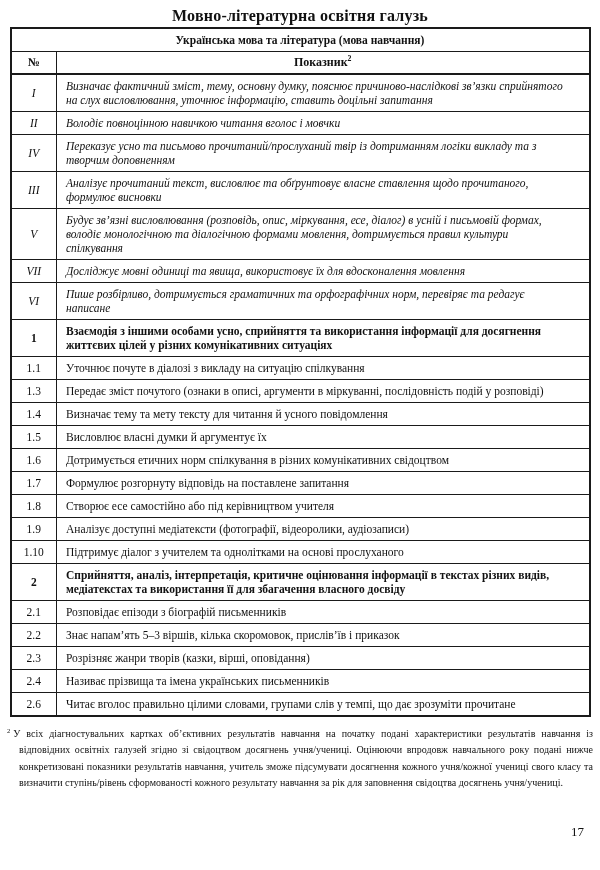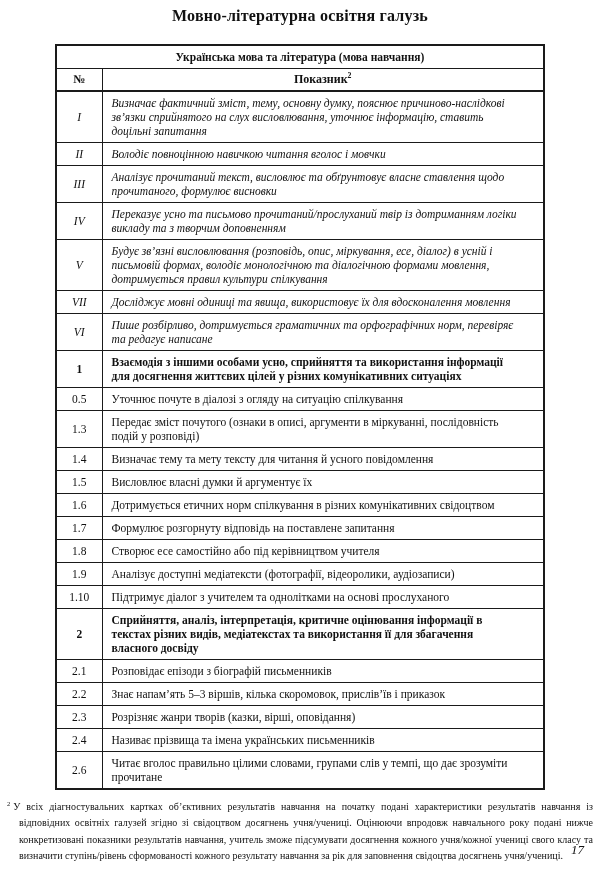--- a/index.html
+++ b/index.html
@@ -11,24 +11,24 @@
     color: #111111;
     font-family: "Liberation Serif", "DejaVu Serif", serif;
     overflow: hidden;
     padding-top: 7px;
   }
   .title {
     text-align: center;
     font-weight: bold;
     font-size: 16px;
     letter-spacing: 0.2px;
-    margin-bottom: 19px;
+    margin-bottom: 2px;
   }
   table.main {
-    width: 490px;
+    width: 581px;
     margin: 0 auto;
     border-collapse: collapse;
     border: 2px solid #1a1a1a;
     table-layout: fixed;
   }
   table.main th, table.main td {
     border: 1px solid #1a1a1a;
     font-size: 11.5px;
     line-height: 1.22;
     vertical-align: middle;
@@ -58,23 +58,22 @@
     font-size: 10px;
     line-height: 1.62;
     text-align: justify;
     padding-left: 12px;
     text-indent: -12px;
   }
   .footnote sup { margin-right: 3px; }
   .page-number {
     position: absolute;
     right: 16px;
-    top: 842px;
+    top: 824px;
     font-size: 13px;
-    font-style: italic;
   }
 </style>
 </head>
 <body>
 
 <div class="page">
 
   <div class="title">Мовно-літературна освітня галузь</div>
 
   <table class="main">
@@ -94,46 +93,46 @@
     <tbody>
         <tr class="general">
           <td class="no">I</td>
           <td class="txt">Визначає фактичний зміст, тему, основну думку, пояснює причиново-наслідкові зв’язки сприйнятого на слух висловлювання, уточнює інформацію, ставить доцільні запитання</td>
         </tr>
         <tr class="general">
           <td class="no">II</td>
           <td class="txt">Володіє повноцінною навичкою читання вголос і мовчки</td>
         </tr>
         <tr class="general">
+          <td class="no">IV</td>
+          <td class="txt">Переказує усно та письмово прочитаний/прослуханий твір із дотриманням логіки викладу та з творчим доповненням</td>
+        </tr>
+        <tr class="general">
           <td class="no">III</td>
           <td class="txt">Аналізує прочитаний текст, висловлює та обґрунтовує власне ставлення щодо прочитаного, формулює висновки</td>
-        </tr>
-        <tr class="general">
-          <td class="no">IV</td>
-          <td class="txt">Переказує усно та письмово прочитаний/прослуханий твір із дотриманням логіки викладу та з творчим доповненням</td>
         </tr>
         <tr class="general">
           <td class="no">V</td>
           <td class="txt">Будує зв’язні висловлювання (розповідь, опис, міркування, есе, діалог) в усній і письмовій формах, володіє монологічною та діалогічною формами мовлення, дотримується правил культури спілкування</td>
         </tr>
         <tr class="general">
           <td class="no">VII</td>
           <td class="txt">Досліджує мовні одиниці та явища, використовує їх для вдосконалення мовлення</td>
         </tr>
         <tr class="general">
           <td class="no">VI</td>
           <td class="txt">Пише розбірливо, дотримується граматичних та орфографічних норм, перевіряє та редагує написане</td>
         </tr>
         <tr class="section">
           <td class="no">1</td>
           <td class="txt">Взаємодія з іншими особами усно, сприйняття та використання інформації для досягнення життєвих цілей у різних комунікативних ситуаціях</td>
         </tr>
         <tr class="item">
-          <td class="no">0.5</td>
-          <td class="txt">Уточнює почуте в діалозі з огляду на ситуацію спілкування</td>
+          <td class="no">1.1</td>
+          <td class="txt">Уточнює почуте в діалозі з викладу на ситуацію спілкування</td>
         </tr>
         <tr class="item">
           <td class="no">1.3</td>
           <td class="txt">Передає зміст почутого (ознаки в описі, аргументи в міркуванні, послідовність подій у розповіді)</td>
         </tr>
         <tr class="item">
           <td class="no">1.4</td>
           <td class="txt">Визначає тему та мету тексту для читання й усного повідомлення</td>
         </tr>
         <tr class="item">

